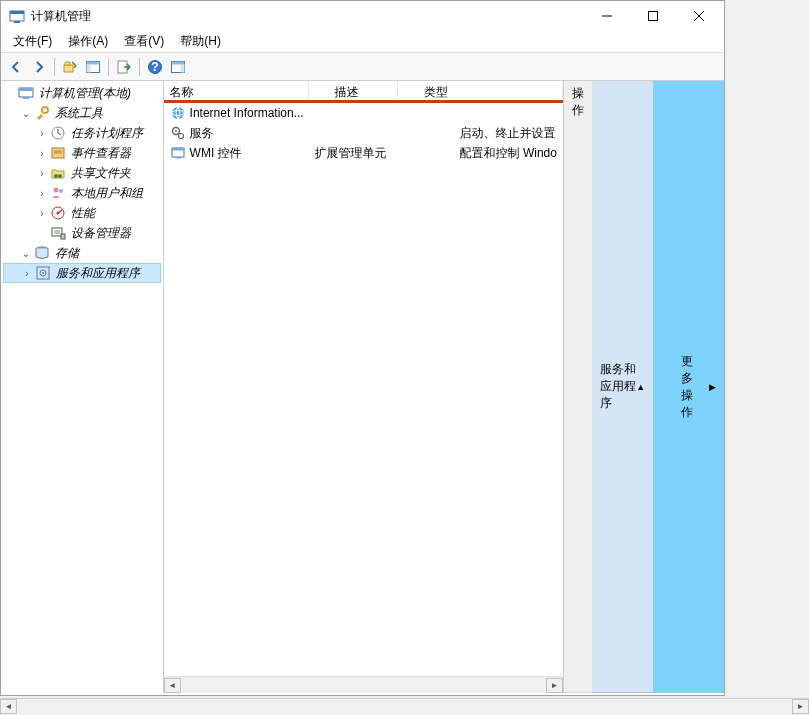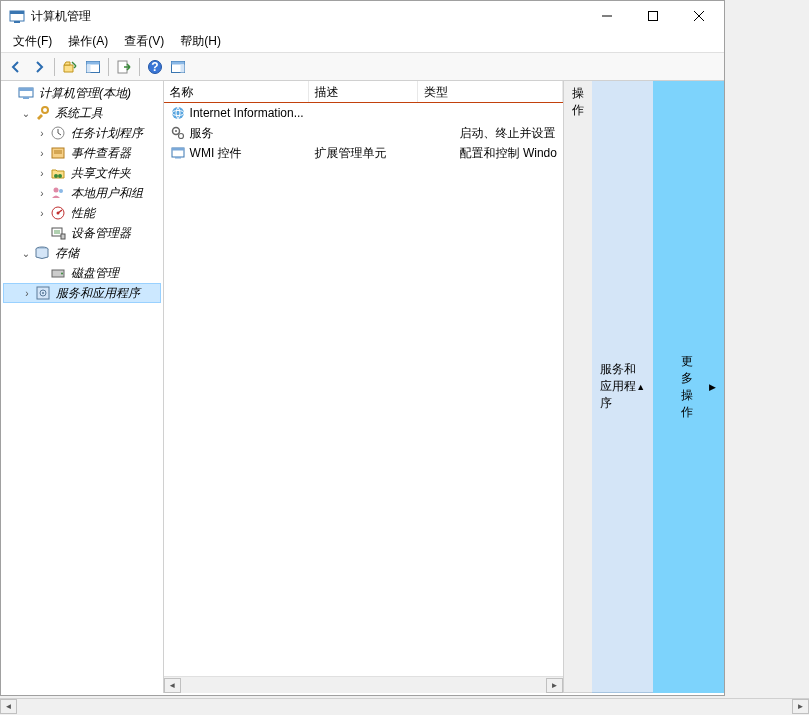--- a/index.html
+++ b/index.html
@@ -19,21 +19,21 @@
     .tree-pane { width: 198px; border-right: 1px solid #d0d0d0; padding: 2px; overflow: auto; background: #fff; }
     .tree-node { display: flex; align-items: center; height: 20px; white-space: nowrap; cursor: default; }
     .tree-node.selected { background: #cce8ff; border: 1px solid #99d1ff; height: 20px; }
     .tree-toggle { width: 14px; text-align: center; color: #555; font-size: 10px; }
     .tree-icon { width: 16px; height: 16px; margin: 0 3px 0 1px; display: flex; align-items: center; justify-content: center; }
     .tree-label { padding: 0 2px; font-style: italic; }
     .indent-0 { padding-left: 0px; }
     .indent-1 { padding-left: 16px; }
     .indent-2 { padding-left: 32px; }
     .list-pane { flex: 1; display: flex; flex-direction: column; border-right: 1px solid #d0d0d0; background: #fff; position: relative; }
-    .list-header { display: flex; height: 22px; border-bottom: 1px solid #c2410c; background: #fff; }
+    .list-header { display: flex; height: 22px; border-bottom: 3px solid #c2410c; background: #fff; gap: 20px; }
     .list-col { padding: 3px 6px; border-right: 1px solid #e8e8e8; cursor: default; }
     .list-body { flex: 1; overflow: auto; }
     .list-row { display: flex; height: 20px; align-items: center; cursor: default; }
     .list-cell { padding: 0 6px; white-space: nowrap; overflow: hidden; display: flex; align-items: center; }
     .list-cell-icon { width: 16px; height: 16px; margin-right: 4px; flex-shrink: 0; }
     .hscroll { height: 17px; border-top: 1px solid #e0e0e0; background: #f0f0f0; display: flex; align-items: center; }
     .hscroll-btn { width: 17px; height: 15px; background: #f0f0f0; border: 1px solid #c0c0c0; display: flex; align-items: center; justify-content: center; font-size: 8px; color: #555; }
     .hscroll-track { flex: 1; height: 15px; background: #f0f0f0; }
     .action-pane { width: 196px; background: #7dd3fc; display: flex; flex-direction: row; }
     .action-header { background: #efefef; padding: 4px 8px; border-bottom: 1px solid #d0d0d0; font-weight: normal; }
@@ -224,30 +224,20 @@
       <div class="tree-node indent-1">
         <span class="tree-toggle">⌄</span>
         <span class="tree-icon">
             <svg width="16" height="16" viewBox="0 0 16 16">
               <ellipse cx="8" cy="4" rx="6" ry="2" fill="#b0c8e0" stroke="#5a7a9a"></ellipse>
               <path d="M2 4 L2 12 Q8 15 14 12 L14 4" fill="#d4e5f7" stroke="#5a7a9a"></path>
             </svg>
           </span>
         <span class="tree-label">存储</span>
       </div>
-      <div class="tree-node indent-2">
-        <span class="tree-toggle"></span>
-        <span class="tree-icon">
-            <svg width="16" height="16" viewBox="0 0 16 16">
-              <rect x="2" y="5" width="12" height="7" fill="#ccc" stroke="#666"></rect>
-              <circle cx="12" cy="8.5" r="1" fill="#3a8a3a"></circle>
-            </svg>
-          </span>
-        <span class="tree-label">磁盘管理</span>
-      </div>
       <div class="tree-node indent-1 selected">
         <span class="tree-toggle">›</span>
         <span class="tree-icon">
             <svg width="16" height="16" viewBox="0 0 16 16">
               <rect x="2" y="2" width="12" height="12" fill="#d4e5f7" stroke="#5a7a9a"></rect>
               <circle cx="8" cy="8" r="3" fill="none" stroke="#5a7a9a"></circle>
               <circle cx="8" cy="8" r="1" fill="#5a7a9a"></circle>
             </svg>
           </span>
         <span class="tree-label">服务和应用程序</span>

